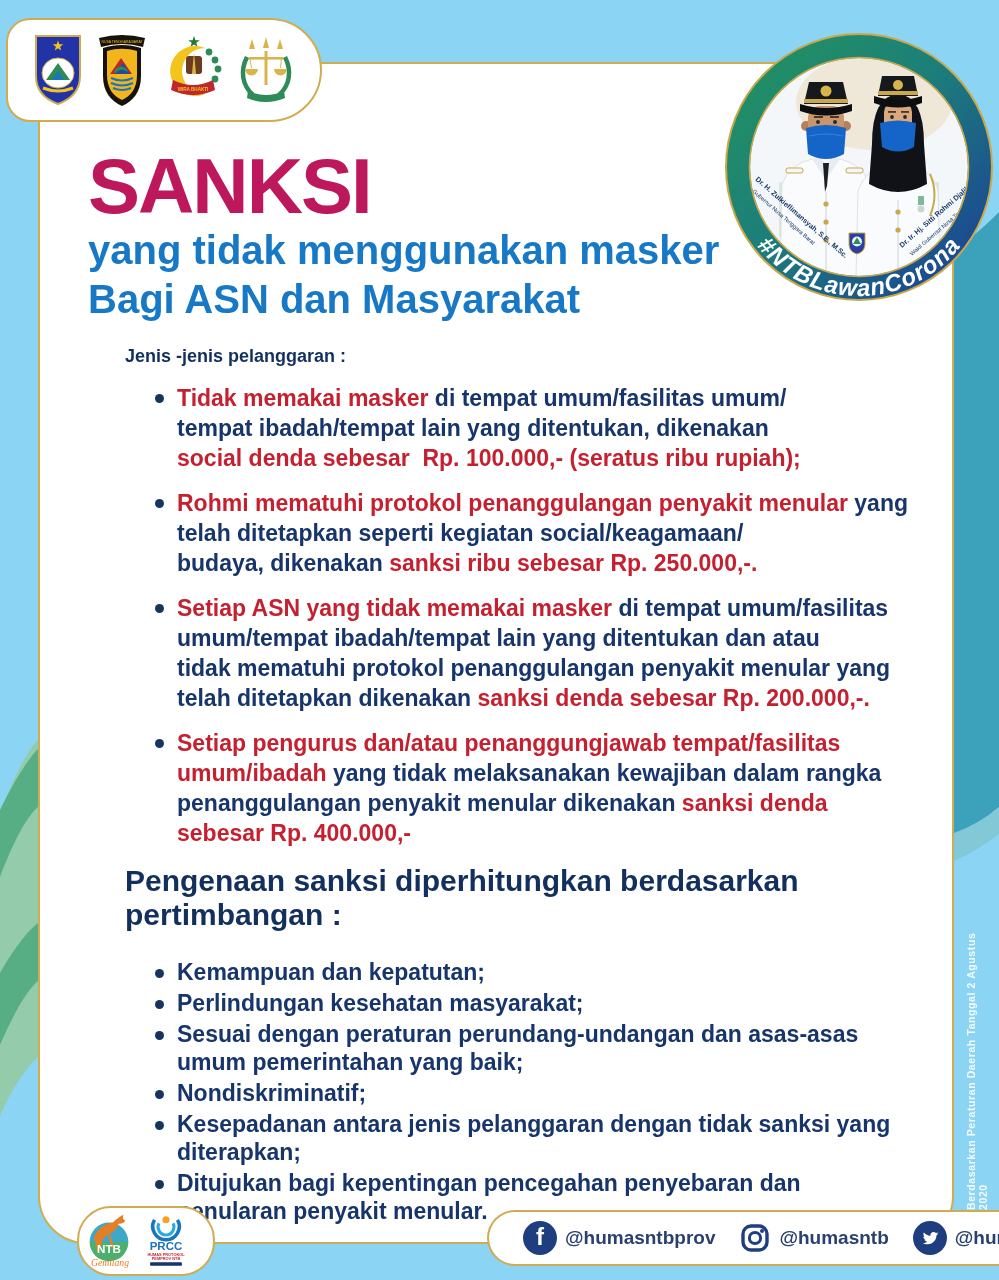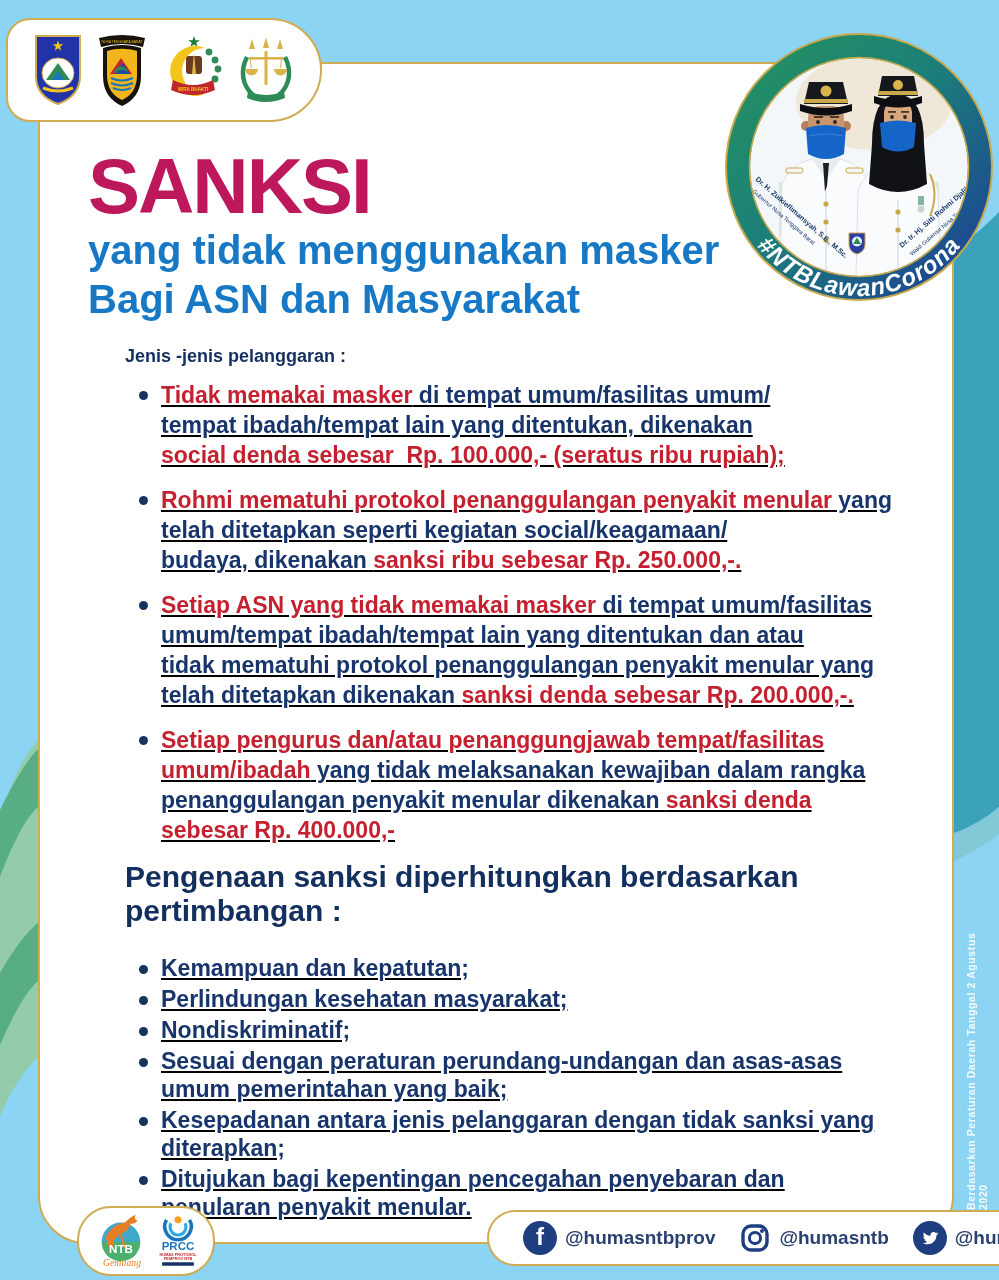--- a/index.html
+++ b/index.html
@@ -26,41 +26,41 @@
   
   .badge{position:absolute;left:724px;top:32px;width:270px;height:270px;z-index:4;}
   
   .title-block{position:absolute;left:88px;top:148px;z-index:2;}
   .t-main{font-size:78px;font-weight:800;color:#be185d;letter-spacing:-2px;line-height:76px;margin:0;}
   .t-sub{font-size:40px;font-weight:800;color:#1778C5;line-height:45px;margin:4px 0 0 0;}
   
   .content{position:absolute;left:125px;top:346px;width:812px;z-index:2;}
   .sec-h{font-size:18px;font-weight:800;color:#132F5E;margin:0 0 13px 0;}
   .sec-h2{font-size:30px;font-weight:800;color:#132F5E;line-height:34px;margin:8px 0 26px 0;white-space:pre-wrap;}
-  ul.blist{list-style:none;margin:0;padding:0;text-decoration:underline;}
+  ul.blist{list-style:none;margin:16px;padding:0;}
   .bitem{display:flex;margin:0 0 15px 14px;}
   .bitem.c{margin:0 0 3px 14px;}
   .dot{flex:0 0 auto;width:9px;height:9px;border-radius:50%;background:#16345E;margin:11px 13px 0 0;}
   .btext{font-size:23px;line-height:30px;font-weight:700;white-space:pre-wrap;}
   .btext.c{color:#17356B;line-height:28px;}
   .run{white-space:pre-wrap;}
   .run.red{color:#C5202F;}
   .run.navy{color:#17356B;}
   
   .side-note{
     position:absolute;right:10px;top:930px;height:280px;z-index:2;
     writing-mode:vertical-rl;transform:rotate(180deg);
     color:#F4FBFE;font-size:10.5px;font-weight:700;letter-spacing:.6px;
     display:flex;align-items:center;
   }
   
   .footer-left-pill{
     position:absolute;left:77px;top:1206px;width:134px;height:66px;z-index:5;
     background:#fff;border:2px solid #CFAC52;border-radius:34px;
-    display:flex;align-items:center;justify-content:center;gap:4px;
+    display:flex;align-items:center;gap:4px;
   }
   .footer-social-pill{
     position:absolute;left:487px;top:1210px;width:560px;height:56px;z-index:5;
     background:#fff;border:2px solid #CFAC52;border-right:none;
     border-radius:29px 0 0 29px;
     display:flex;align-items:center;gap:24px;padding-left:34px;box-sizing:border-box;
   }
   .social-item{display:flex;align-items:center;gap:8px;cursor:pointer;}
   .soc-circle{
     width:34px;height:34px;border-radius:50%;background:#1E3E80;
@@ -269,26 +269,26 @@
       <li class="bitem c">
         <span class="dot"></span>
         <div class="btext c">Kemampuan dan kepatutan;</div>
       </li>
       <li class="bitem c">
         <span class="dot"></span>
         <div class="btext c">Perlindungan kesehatan masyarakat;</div>
       </li>
       <li class="bitem c">
         <span class="dot"></span>
-        <div class="btext c">Nondiskriminatif;</div>
-      </li>
-      <li class="bitem c">
-        <span class="dot"></span>
         <div class="btext c">Sesuai dengan peraturan perundang-undangan dan asas-asas
 umum pemerintahan yang baik;</div>
+      </li>
+      <li class="bitem c">
+        <span class="dot"></span>
+        <div class="btext c">Nondiskriminatif;</div>
       </li>
       <li class="bitem c">
         <span class="dot"></span>
         <div class="btext c">Kesepadanan antara jenis pelanggaran dengan tidak sanksi yang
 diterapkan;</div>
       </li>
       <li class="bitem c">
         <span class="dot"></span>
         <div class="btext c">Ditujukan bagi kepentingan pencegahan penyebaran dan
 penularan penyakit menular.</div>

